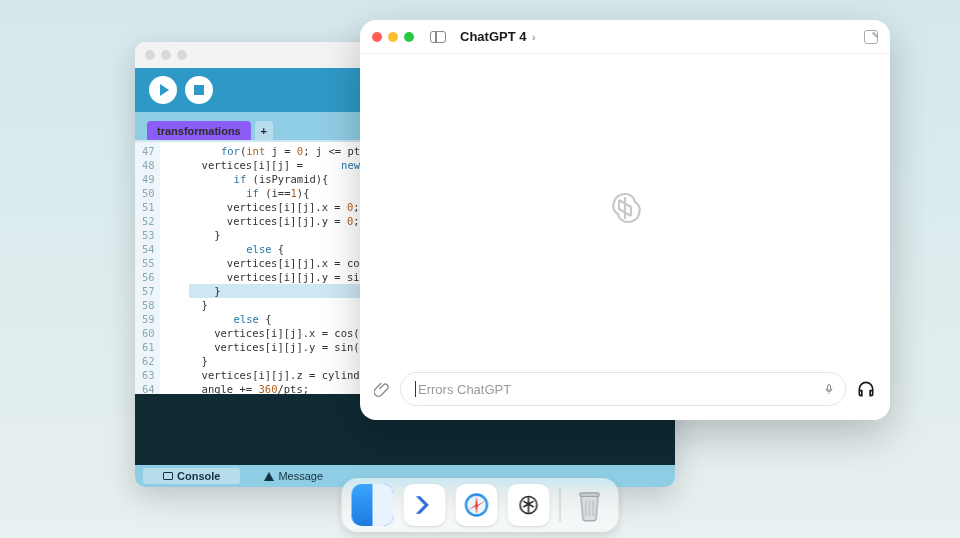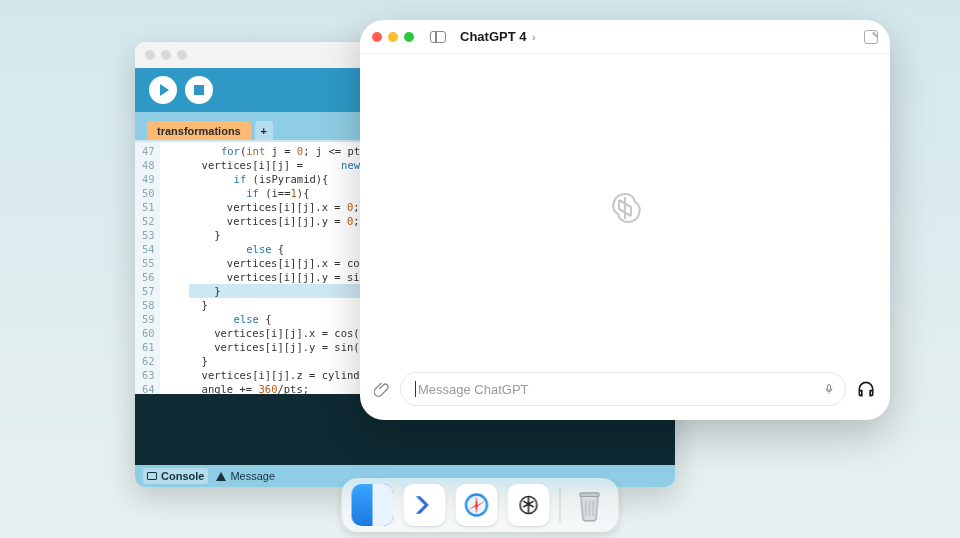--- a/index.html
+++ b/index.html
@@ -42,21 +42,21 @@
     cursor: pointer;
   }
   .tri-play { width: 0; height: 0; border-left: 9px solid #2e99c7; border-top: 6px solid transparent; border-bottom: 6px solid transparent; margin-left: 2px; }
   .sq-stop { width: 10px; height: 10px; background: #2e99c7; }
 
   .editor-tabs {
     height: 28px; background: #8fcde4;
     display: flex; align-items: flex-end; padding-left: 12px; gap: 4px;
   }
   .editor-tab {
-    background: #fdba74; padding: 4px 10px 3px;
+    background: #8b5cf6; padding: 4px 10px 3px;
     font-size: 11px; font-weight: 600; color: #2b2b2b;
     border-radius: 4px 4px 0 0; cursor: pointer;
   }
   .editor-tab.add { background: #b7dceb; width: 18px; text-align: center; padding: 4px 0 3px; }
   .editor-divider { height: 2px; background: #cfe7f1; }
 
   .code-area {
     display: flex; background: #fff; font-family: Menlo, Consolas, monospace;
     font-size: 10.5px; line-height: 14px; height: 252px; overflow: hidden;
   }
@@ -70,30 +70,30 @@
   .code .kw { color: #2777a4; margin-left: 32px; }
   .code .ty { color: #9a6b1f; }
   .code .nm { color: #b55b1a; }
   .code .hl { background: #cde7f4; display: inline-block; width: 100%; }
 
   .console-area { flex: 1; background: #0f2a33; }
   .console-tabs {
     height: 22px; background: #8fcde4; display: flex; align-items: center;
     font-size: 11px; color: #153241; padding-left: 8px; gap: 4px;
   }
-  .console-tab { display: flex; align-items: center; gap: 4px; padding: 2px 4px; cursor: pointer; }
+  .console-tab { display: flex; align-items: center; gap: 4px; padding: 2px 20px; cursor: pointer; }
   .console-tab.active { background: #b7dceb; border-radius: 3px; font-weight: 600; }
   .ico-console { width: 10px; height: 8px; border: 1.5px solid #153241; border-radius: 1px; }
   .ico-err { width: 0; height: 0; border-left: 5px solid transparent; border-right: 5px solid transparent; border-bottom: 9px solid #153241; }
 
   
   .chat {
     position: absolute; left: 360px; top: 20px;
     width: 530px; height: 400px;
-    background: #fff; border-radius: 24px;
+    background: #fff; border-radius: 16px;
     box-shadow: 0 14px 40px rgba(0,0,0,.22);
     display: flex; flex-direction: column;
     overflow: hidden;
   }
   .chat-titlebar {
     height: 34px; display: flex; align-items: center; padding: 0 12px; gap: 8px;
     border-bottom: 1px solid #f0f0f0;
   }
   .chat-titlebar .mac-dot.red { background: #ff5f57; }
   .chat-titlebar .mac-dot.yel { background: #febc2e; }
@@ -252,21 +252,21 @@
       </g>
     </svg>
   </div>
 
   <div class="chat-input-row">
     <svg class="attach-ico" viewBox="0 0 24 24">
       <path fill="none" stroke="currentColor" stroke-width="2" d="M8 12l6-6a4 4 0 016 6l-9 9a6 6 0 01-9-9l9-9"></path>
     </svg>
     <div class="chat-input">
       <span class="caret"></span>
-      <span class="placeholder">Message ChatGPT</span>
+      <span class="placeholder">Errors ChatGPT</span>
       <svg class="mic-ico" viewBox="0 0 24 24">
         <path fill="none" stroke="currentColor" stroke-width="2" d="M12 3a3 3 0 013 3v6a3 3 0 01-6 0V6a3 3 0 013-3zM6 11a6 6 0 0012 0M12 19v3"></path>
       </svg>
     </div>
     <svg class="headset-ico" viewBox="0 0 24 24">
       <path fill="none" stroke="currentColor" stroke-width="2" d="M4 14v-2a8 8 0 0116 0v2M4 14v4a2 2 0 002 2h1v-6H4zm16 0v4a2 2 0 01-2 2h-1v-6h3z"></path>
     </svg>
   </div>
 </div>
 

